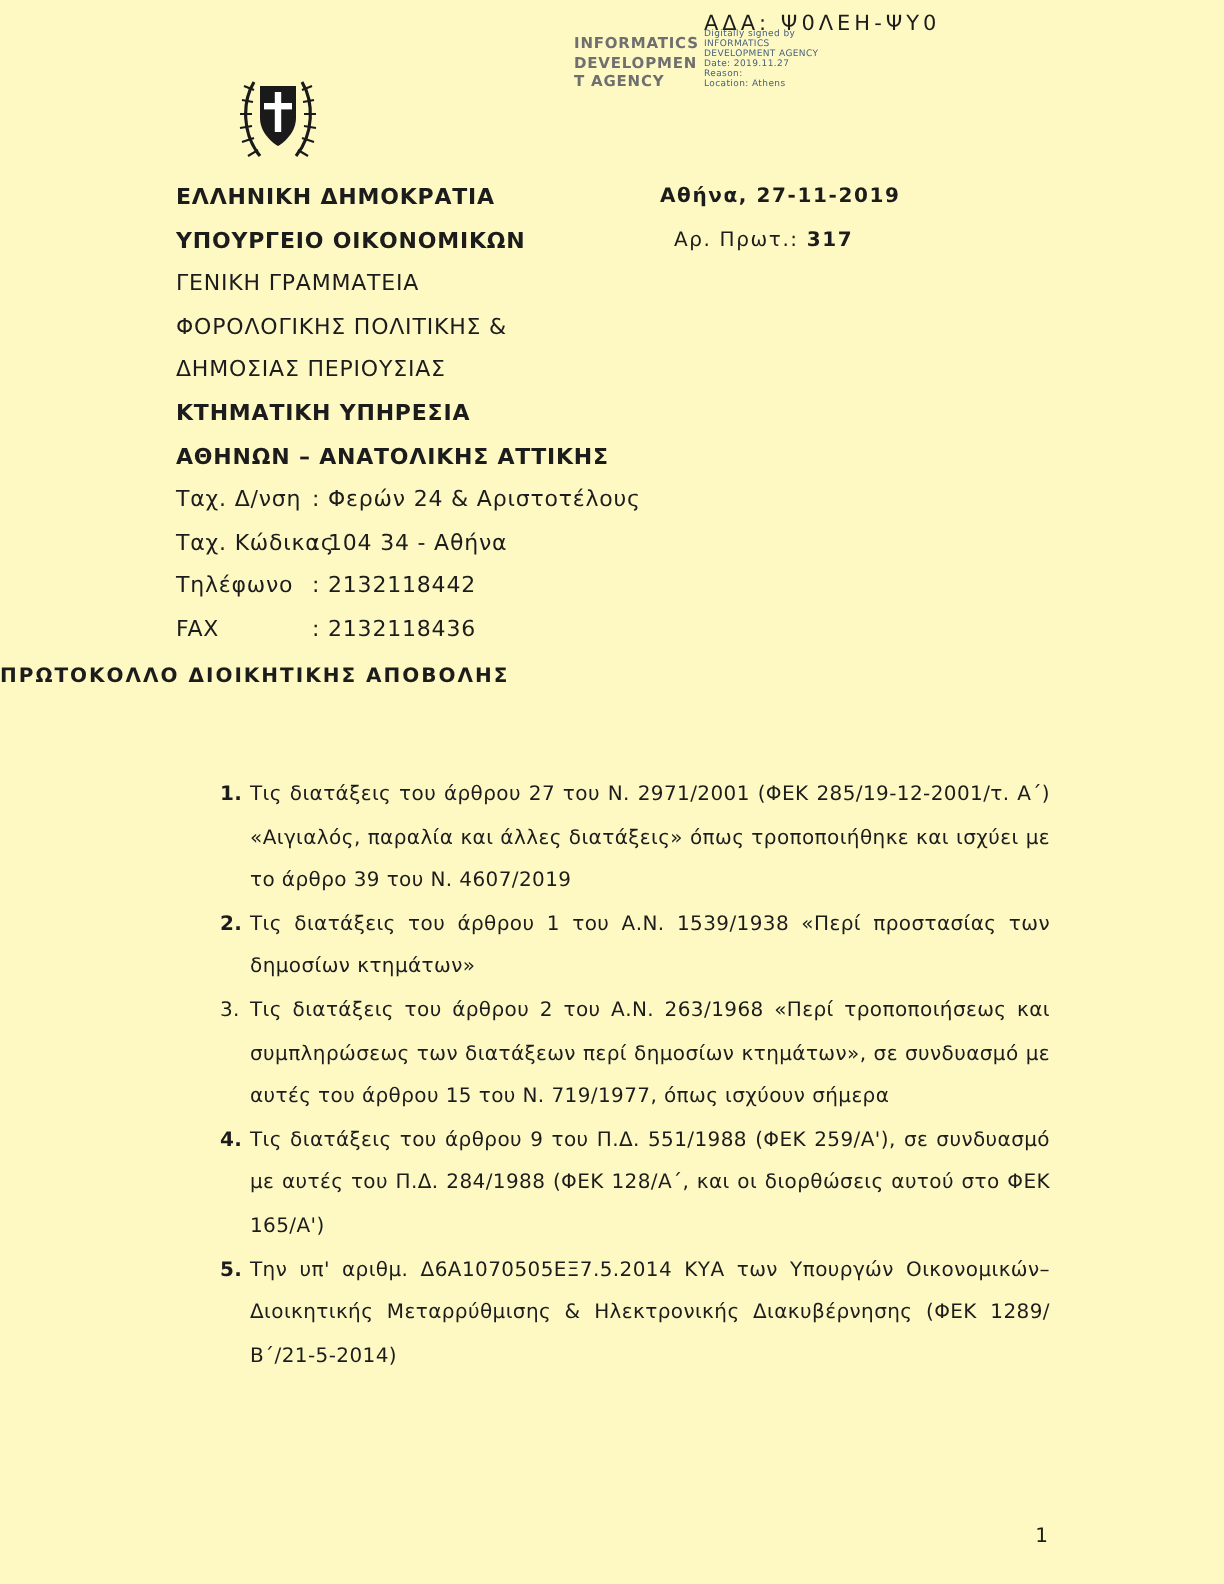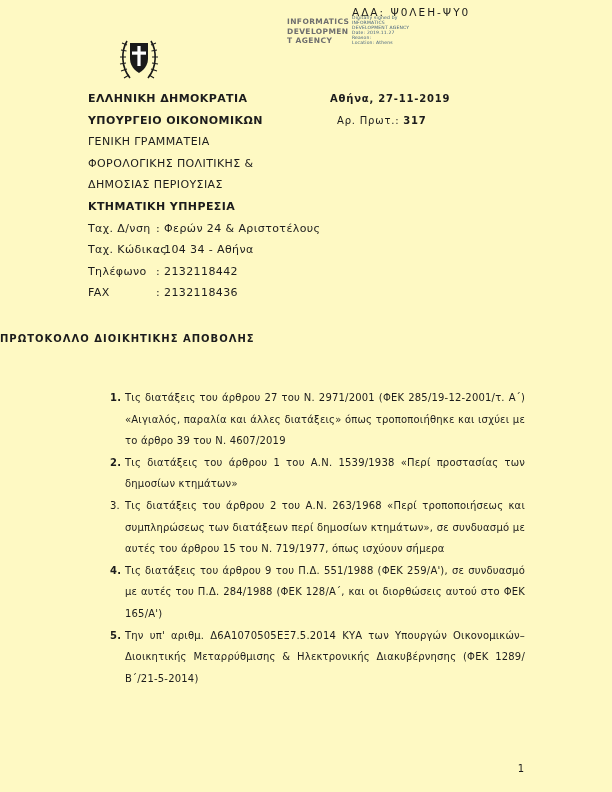--- a/index.html
+++ b/index.html
@@ -102,20 +102,21 @@
     </svg>
   </div>
 
   <div class="header-left">
     <div class="b">ΕΛΛΗΝΙΚΗ ΔΗΜΟΚΡΑΤΙΑ</div>
     <div class="b">ΥΠΟΥΡΓΕΙΟ ΟΙΚΟΝΟΜΙΚΩΝ</div>
     <div>ΓΕΝΙΚΗ ΓΡΑΜΜΑΤΕΙΑ</div>
     <div>ΦΟΡΟΛΟΓΙΚΗΣ ΠΟΛΙΤΙΚΗΣ &amp;</div>
     <div>ΔΗΜΟΣΙΑΣ ΠΕΡΙΟΥΣΙΑΣ</div>
     <div class="b">ΚΤΗΜΑΤΙΚΗ ΥΠΗΡΕΣΙΑ</div>
+    <div class="b">ΑΘΗΝΩΝ – ΑΝΑΤΟΛΙΚΗΣ ΑΤΤΙΚΗΣ</div>
 
     <div class="contact-row">
       <span class="contact-label">Ταχ. Δ/νση</span>
       <span>: Φερών 24 &amp; Αριστοτέλους</span>
     </div>
     <div class="contact-row">
       <span class="contact-label">Ταχ. Κώδικας</span>
       <span>: 104 34 - Αθήνα</span>
     </div>
     <div class="contact-row">

